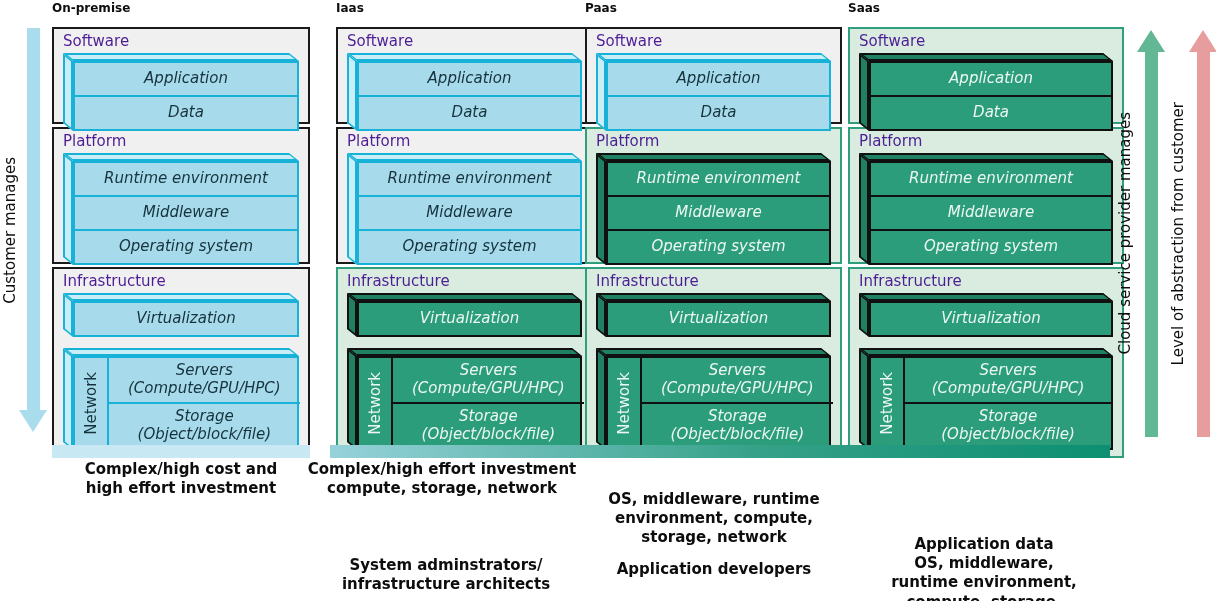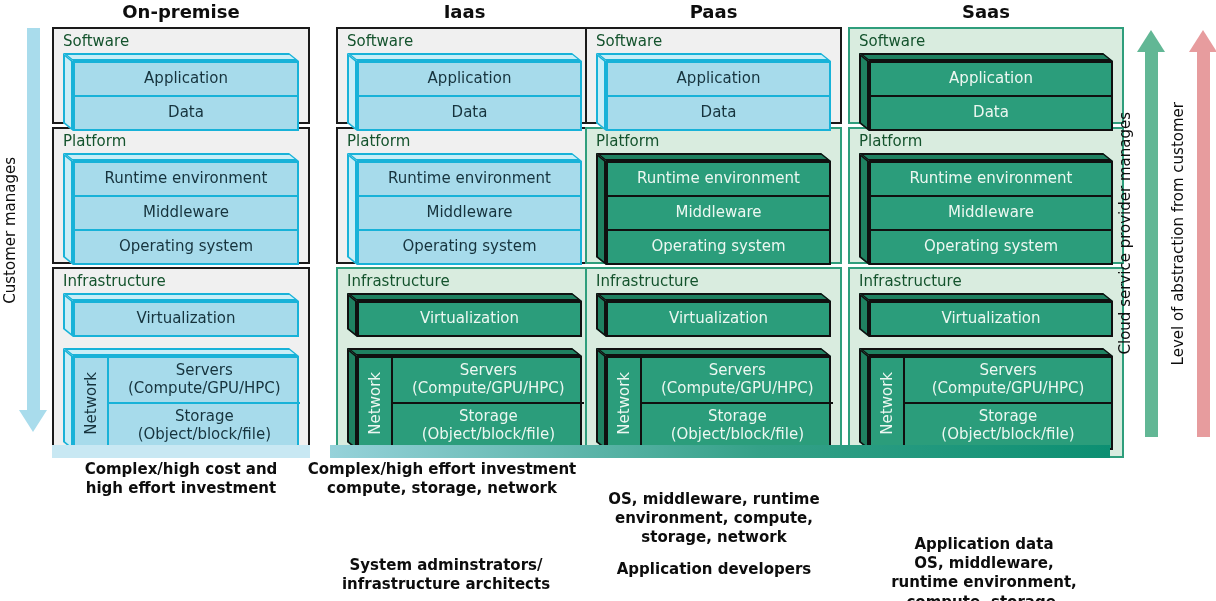--- a/index.html
+++ b/index.html
@@ -2,48 +2,48 @@
 <html style="--cust-bd: #18b2d8; --cust-face: #a7dbeb; --cust-facet: #c9eef7; --cust-text: #16333d; --cust-sec-bg: #f0f0f0; --cust-sec-bd: #1a1a1a; --prov-bd: #101010; --prov-face: #2b9d7b; --prov-facet: #1f8161; --prov-text: #ecf7f1; --prov-sec-bg: #d9ecdf; --prov-sec-bd: #2f9e7c; --arrow-customer: #a9dcec; --arrow-provider: #62b795; --arrow-abstraction: #e79c9e; --bar-onprem: #c8e8f3; --bar-grad-start: #96d2da; --bar-grad-mid: #35a188; --bar-grad-end: #0c8f72;"><head>
 <meta charset="utf-8">
 <style>
   html,body{margin:0;padding:0;background:#fff;}
   .stage{
     position:relative;width:1216px;height:601px;background:#fff;overflow:hidden;
     font-family:"DejaVu Sans","Liberation Sans",sans-serif;color:#111;
   }
   
   .column{position:absolute;top:27px;height:410px;display:flex;flex-direction:column;gap:3px;}
-  .col-title{position:absolute;top:-26px;left:0;width:100%;text-align:center;
-    font-size:18px;font-weight:bold;color:#0d0d0d;white-space:nowrap;}
+  .col-title{position:absolute;top:-26px;left:0;width:100%;
+    font-size:12px;font-weight:bold;color:#0d0d0d;white-space:nowrap;}
   .sec{box-sizing:border-box;display:flex;flex-direction:column;padding:1px 7px 6px 7px;}
   .sec.cust{
     --bd:var(--cust-bd,#18b2d8);--face:var(--cust-face,#a7dbeb);
     --facet:var(--cust-facet,#c9eef7);--txt:var(--cust-text,#16333d);
     background:var(--cust-sec-bg,#f0f0f0);border:2px solid var(--cust-sec-bd,#1a1a1a);
   }
   .sec.prov{
     --bd:var(--prov-bd,#101010);--face:var(--prov-face,#2b9d7b);
     --facet:var(--prov-facet,#1f8161);--txt:var(--prov-text,#ecf7f1);
     background:var(--prov-sec-bg,#d9ecdf);border:2px solid var(--prov-sec-bd,#2f9e7c);
   }
   .sec-soft{height:97px;}
   .sec-plat{height:137px;}
   .sec-infra{flex:1;}
-  .sec-label{font-size:15px;padding:2px 0 3px 2px;color:#14532d;}
+  .sec-label{font-size:15px;padding:2px 0 3px 2px;color:#4c1d95;}
   
   .slab{position:relative;margin:0 2px;padding:8px 0 0 10px;}
   .slab::before{content:"";position:absolute;left:0;top:0;width:10px;height:calc(100% - 8px);
     background:var(--facet);border:2px solid var(--bd);box-sizing:border-box;
     transform:skewY(38.66deg);transform-origin:top left;}
   .slab::after{content:"";position:absolute;left:0;top:0;width:calc(100% - 10px);height:8px;
     background:var(--facet);border:2px solid var(--bd);box-sizing:border-box;
     transform:skewX(51.34deg);transform-origin:top left;}
   .rows{position:relative;border:2px solid var(--bd);background:var(--face);color:var(--txt);}
   .row{min-height:28px;display:flex;align-items:center;justify-content:center;
-    font-size:15px;line-height:1.18;padding:2px 19px;text-align:center;white-space:pre-line;}
+    font-size:15px;line-height:1.18;padding:2px 19px;text-align:center;white-space:pre-line;font-style:italic;}
   .row + .row{border-top:2px solid var(--bd);}
   .slab.virt{margin-bottom:11px;}
   .rows.grid{display:grid;grid-template-columns:34px 1fr;}
   .net-cell{grid-row:1/3;border-right:2px solid var(--bd);display:flex;
     align-items:center;justify-content:center;}
   .vtext{writing-mode:vertical-rl;transform:rotate(180deg);font-size:15px;}
   .rows.grid .row{min-height:40px;}
   .rows.grid .row.sto{border-top:2px solid var(--bd);}
   
   .rail-text{position:absolute;display:flex;align-items:center;justify-content:center;

